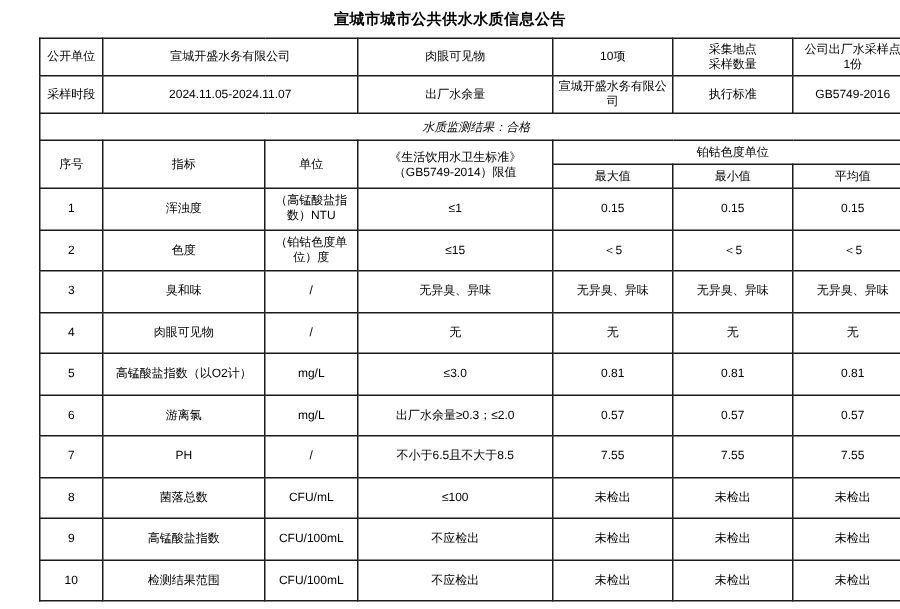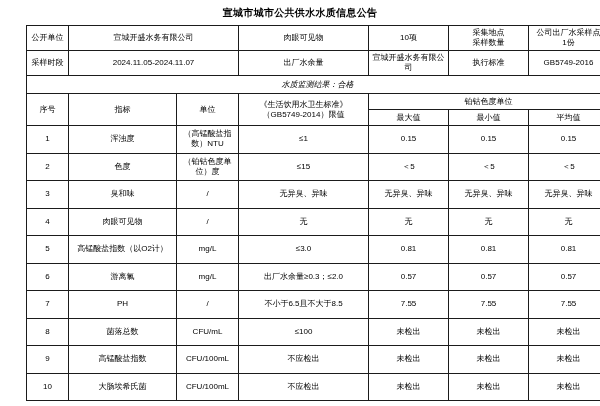--- a/index.html
+++ b/index.html
@@ -205,21 +205,21 @@
         <td>9</td>
         <td>高锰酸盐指数</td>
         <td>CFU/100mL</td>
         <td>不应检出</td>
         <td>未检出</td>
         <td>未检出</td>
         <td>未检出</td>
       </tr>
       <tr class="data-row">
         <td>10</td>
-        <td>大肠埃希氏菌</td>
+        <td>检测结果范围</td>
         <td>CFU/100mL</td>
         <td>不应检出</td>
         <td>未检出</td>
         <td>未检出</td>
         <td>未检出</td>
       </tr>
     </tbody>
   </table>
 </div>
 

